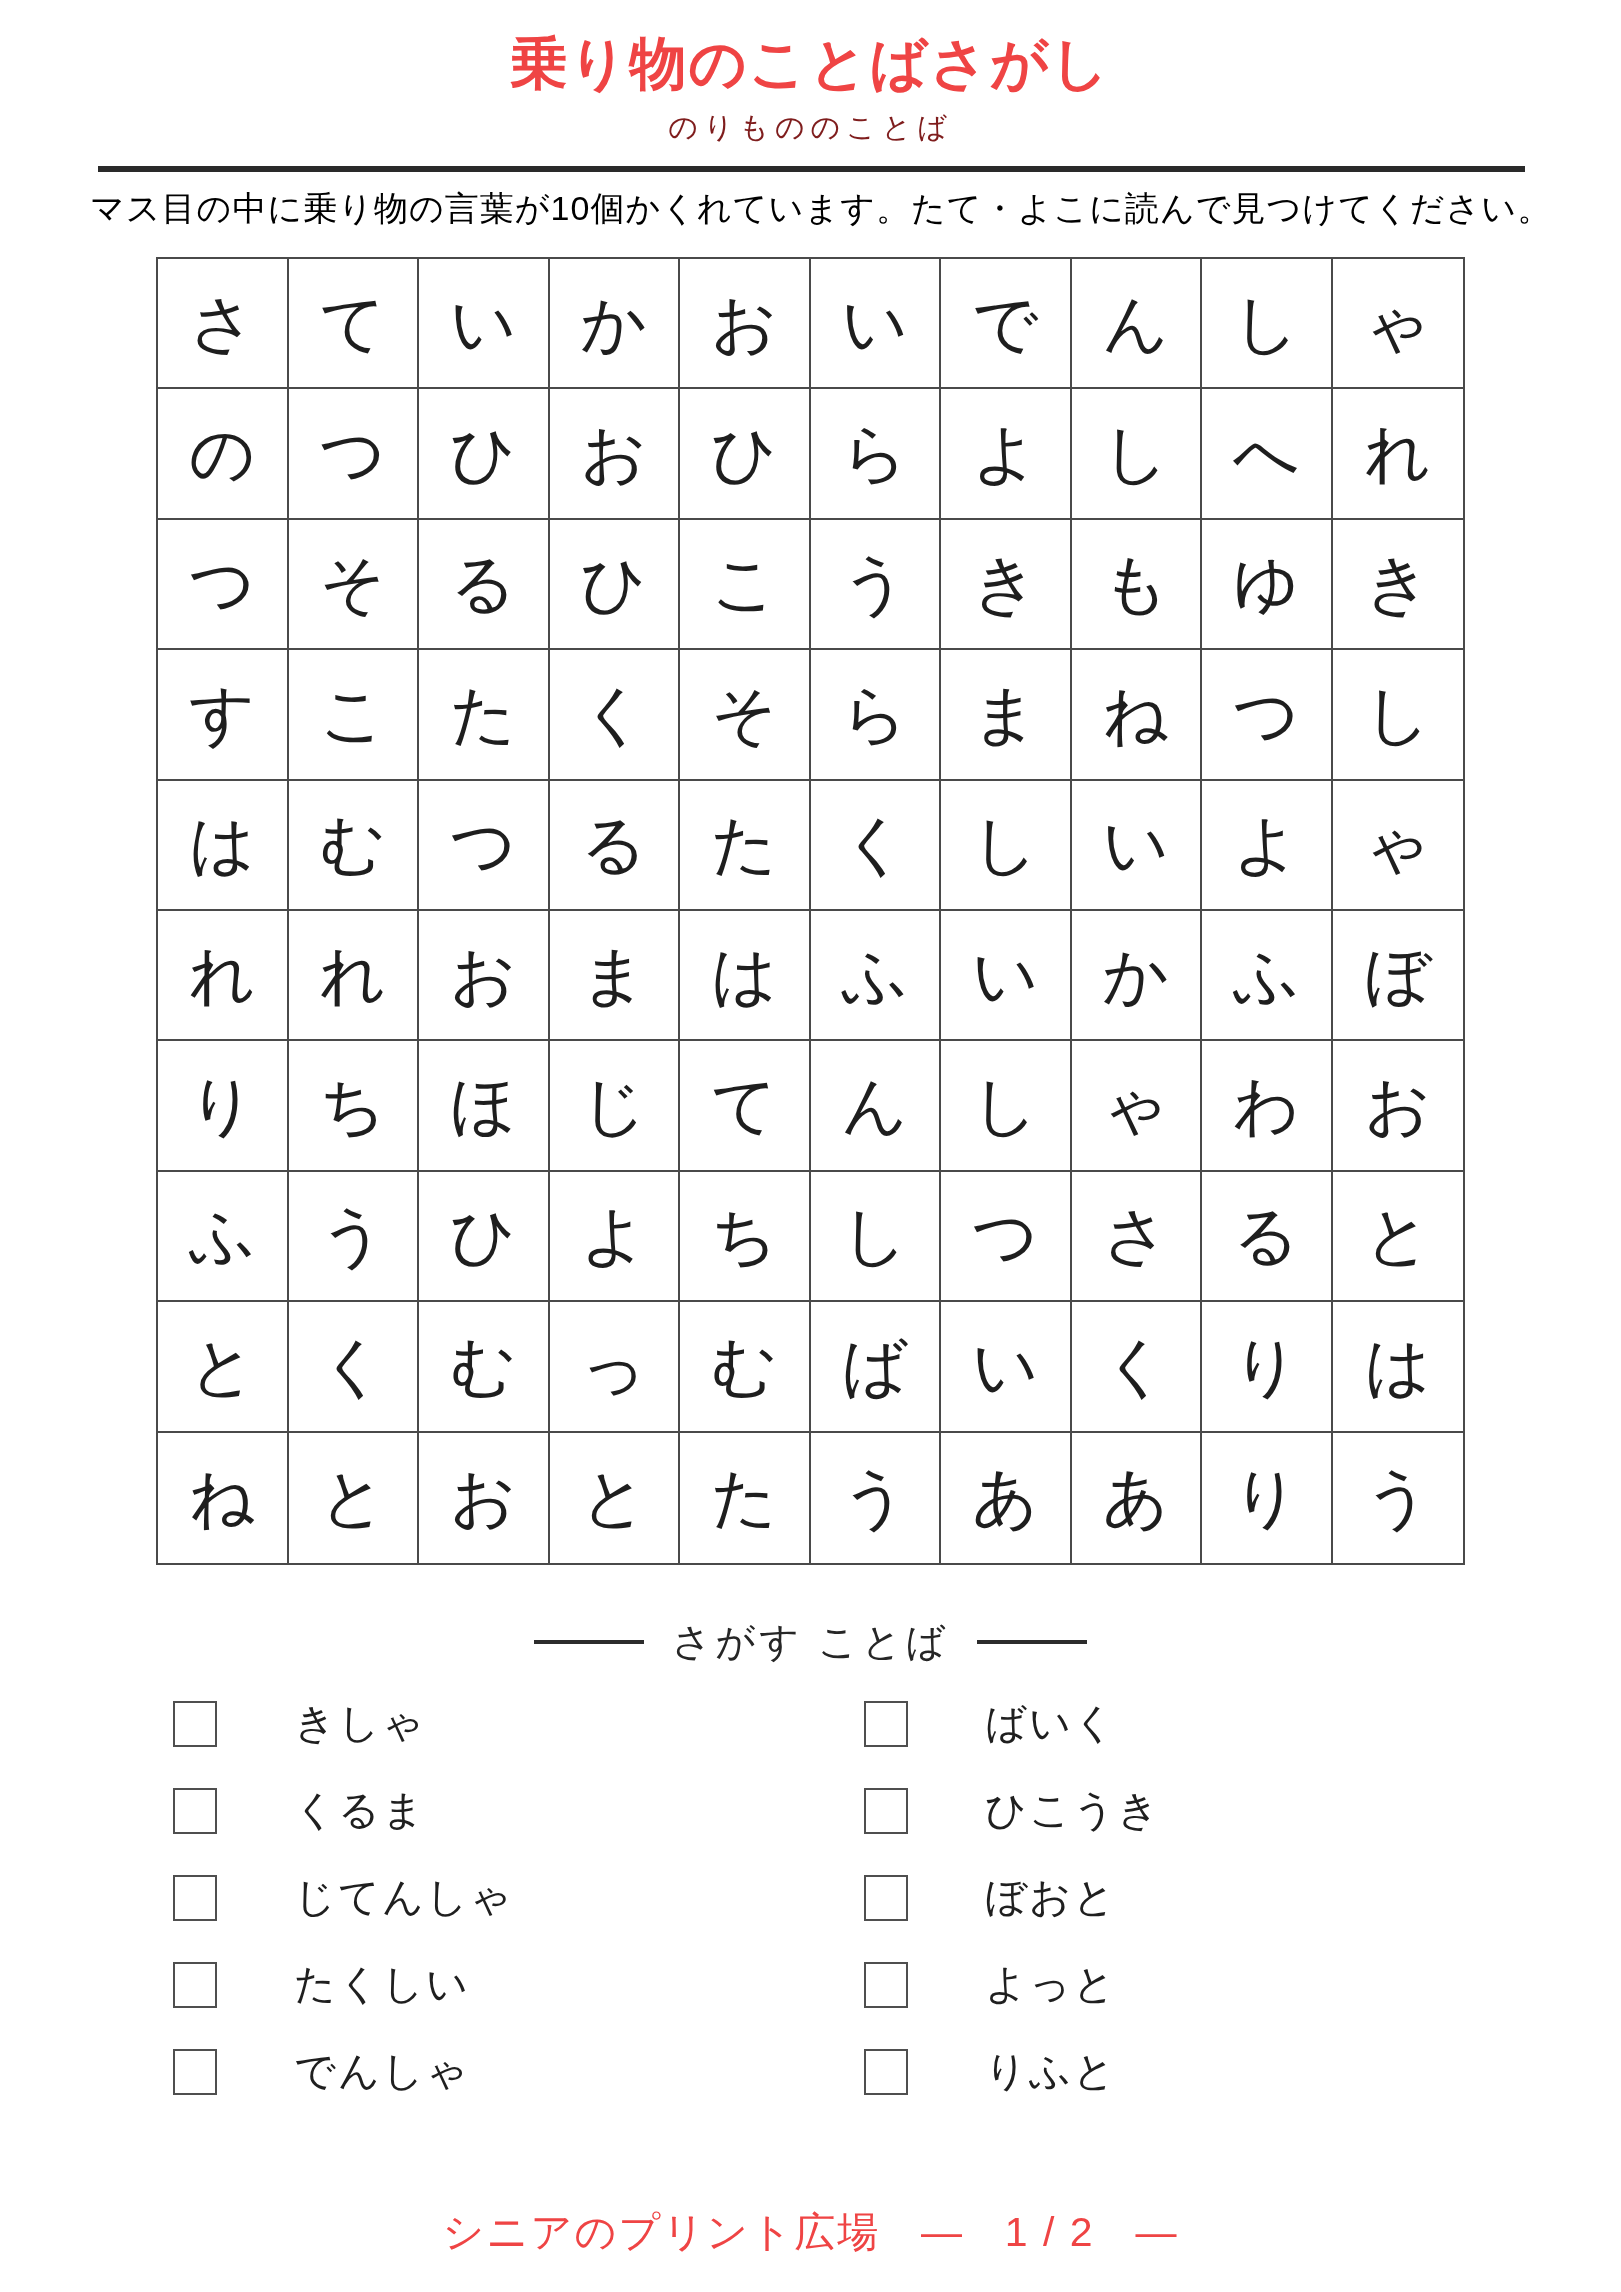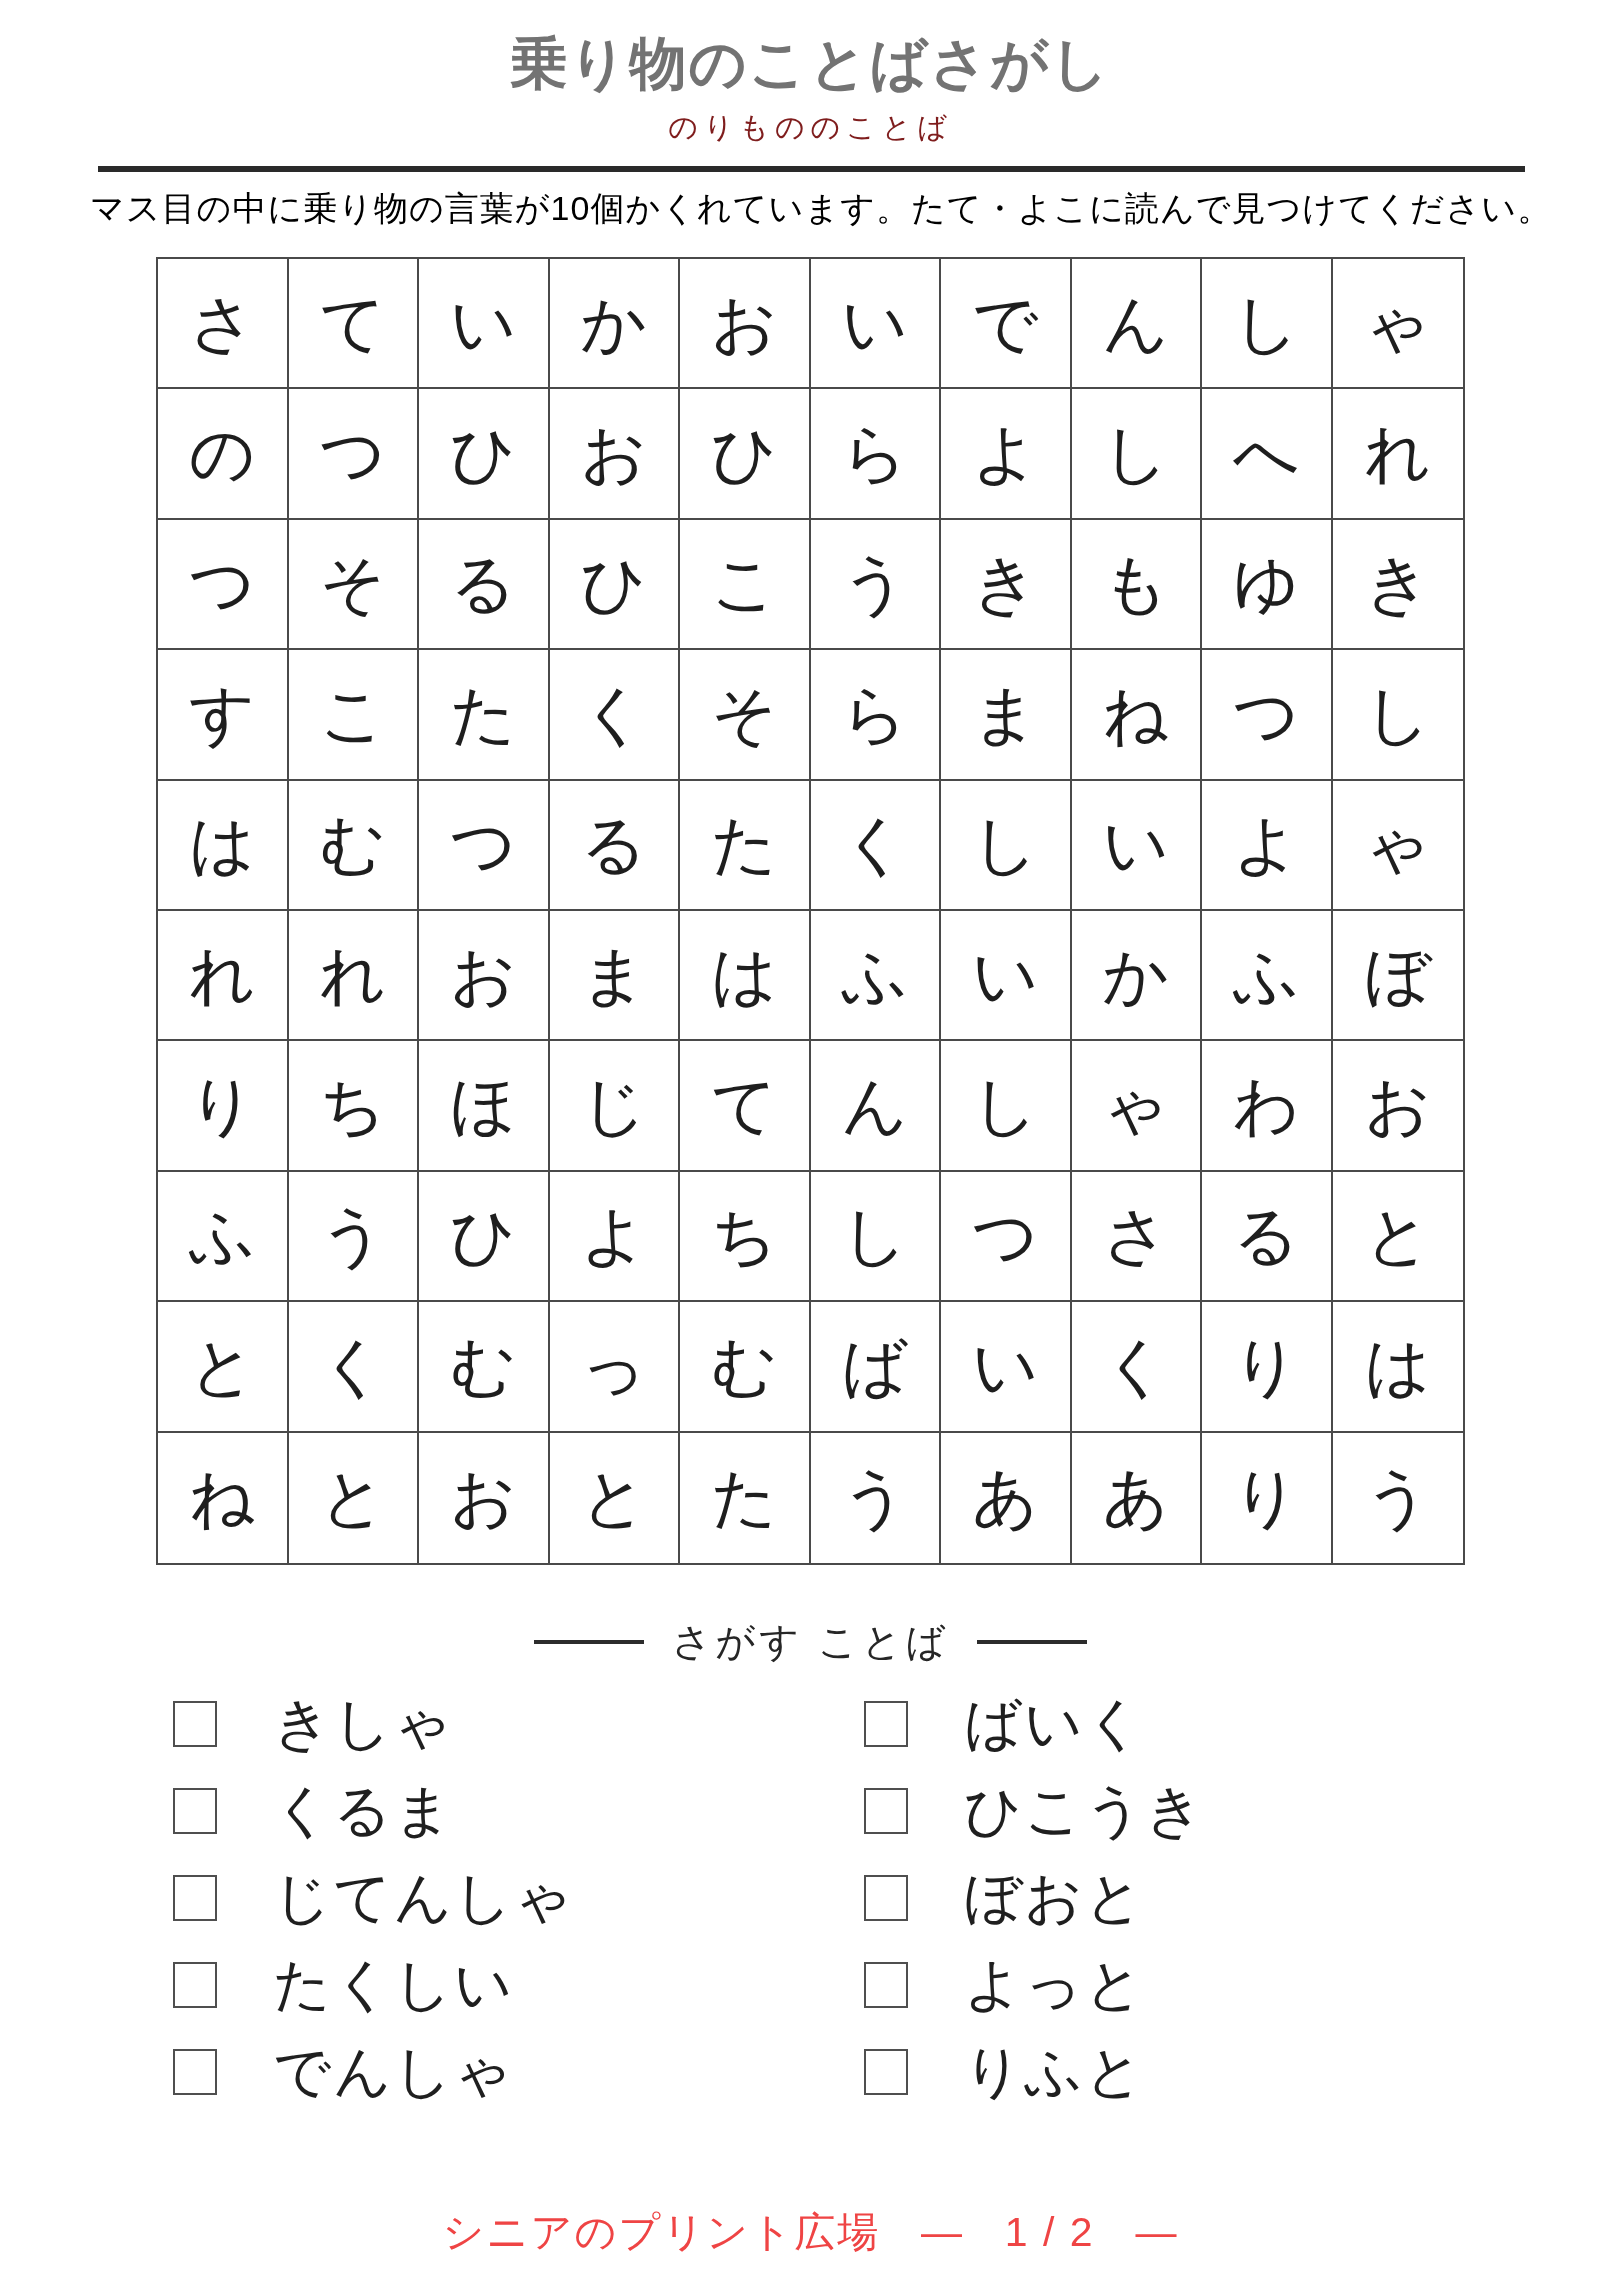--- a/index.html
+++ b/index.html
@@ -6,21 +6,21 @@
   html,body { background:#ffffff; }
   body {
     width:1621px; height:2293px; position:relative;
     font-family:"Liberation Sans","DejaVu Sans",sans-serif;
     color:#1f1f1f;
   }
   .abs { position:absolute; }
 
   .title {
     top:25.5px; left:0; right:0; text-align:center;
-    font-size:57px; font-weight:600; color:#737373; letter-spacing:2px;
+    font-size:57px; font-weight:600; color:#ef4444; letter-spacing:2px;
   }
   .subtitle {
     top:108px; left:0; right:0; text-align:center;
     font-size:29px; color:#7f1d1d; letter-spacing:5.9px;
   }
   .rule {
     top:166px; left:98px; width:1427px; height:5.9px; background:#2a2a2a;
   }
   .instruction {
     top:186px; left:90px; width:1446px;
@@ -56,21 +56,21 @@
   .col-left  { top:1698px; left:173px; }
   .col-right { top:1698px; left:864px; }
   .word-item {
     display:flex; align-items:center; height:51px; margin-bottom:36px;
   }
   .word-checkbox {
     width:44px; height:46px; border:2.9px solid #4f4f4f; background:#ffffff;
     flex:0 0 auto;
   }
   .word-label {
-    margin-left:56px; font-size:57px; color:#1f1f1f; letter-spacing:2px;
+    margin-left:77px; font-size:41px; color:#1f1f1f; letter-spacing:2px;
     line-height:1; white-space:nowrap;
   }
 
   .footer {
     top:2205px; left:0; right:0; text-align:center;
     font-size:41px; color:#ef4444; letter-spacing:2px;
   }
   .footer span { margin:0 13.7px; }
 </style>
 </head>

